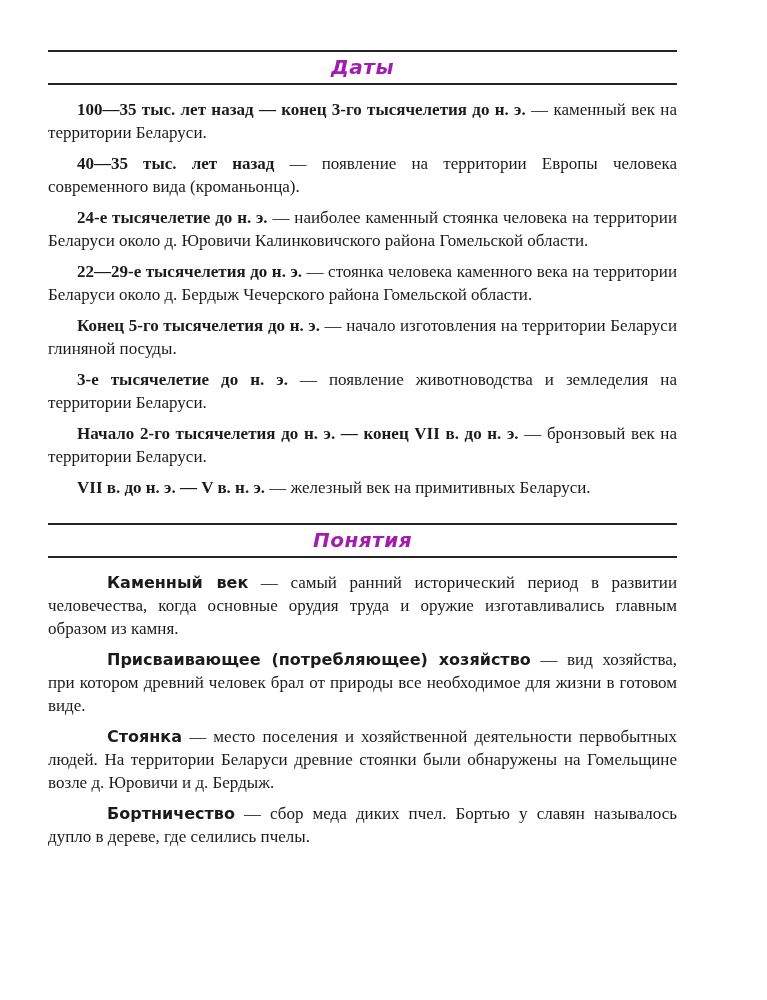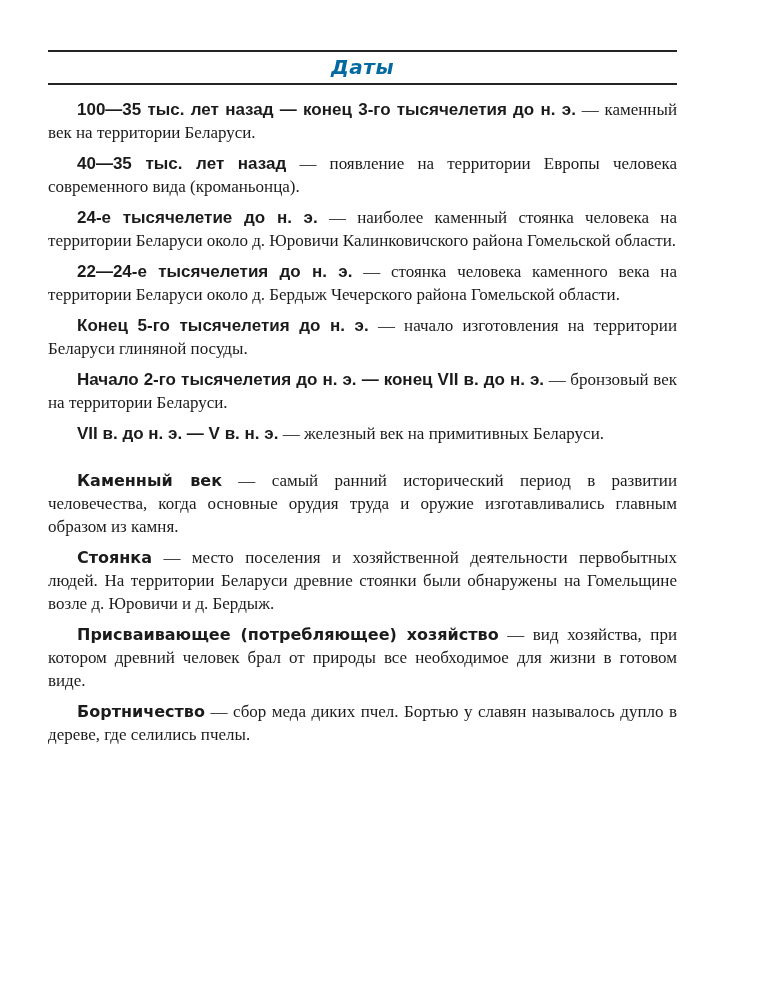--- a/index.html
+++ b/index.html
@@ -25,60 +25,65 @@
     margin: 0 0 13px 0;
   }
   .sec-title {
     margin: 0;
     font-family: "DejaVu Sans", sans-serif;
     font-style: italic;
     font-weight: 600;
     font-size: 20px;
     line-height: 24px;
     letter-spacing: 0.5px;
-    color: #0369a1;
+    color: #a21caf;
   }
   .sec-concepts { margin-top: 24px; }
   .entry {
     margin: 0 0 8px 0;
     text-align: justify;
     text-indent: 29px;
     font-size: 17px;
     line-height: 23px;
   }
   .entry:last-child { margin-bottom: 0; }
   .sec-dates .term {
     font-weight: bold;
-    font-family: Liberation Sans, sans-serif;
+    font-family: Liberation Serif, serif;
   }
   .sec-concepts .term {
     font-weight: bold;
     font-family: "DejaVu Sans", sans-serif;
     font-size: 16px;
+    margin-left: 30px;
   }
   .def { font-weight: normal; }
 </style>
 </head>
 <body>
 
 <div class="page">
 
   <section class="sec sec-dates">
     <div class="sec-header">
       <h2 class="sec-title">Даты</h2>
     </div>
     <p class="entry"><b class="term">100—35 тыс. лет назад — конец 3-го тысячелетия до н. э.</b><span class="def"> — каменный век на территории Беларуси.</span></p>
     <p class="entry"><b class="term">40—35 тыс. лет назад</b><span class="def"> — появление на территории Европы человека современного вида (кроманьонца).</span></p>
     <p class="entry"><b class="term">24-е тысячелетие до н. э.</b><span class="def"> — наиболее каменный стоянка человека на территории Беларуси около д. Юровичи Калинковичского района Гомельской области.</span></p>
-    <p class="entry"><b class="term">22—24-е тысячелетия до н. э.</b><span class="def"> — стоянка человека каменного века на территории Беларуси около д. Бердыж Чечерского района Гомельской области.</span></p>
+    <p class="entry"><b class="term">22—29-е тысячелетия до н. э.</b><span class="def"> — стоянка человека каменного века на территории Беларуси около д. Бердыж Чечерского района Гомельской области.</span></p>
     <p class="entry"><b class="term">Конец 5-го тысячелетия до н. э.</b><span class="def"> — начало изготовления на территории Беларуси глиняной посуды.</span></p>
+    <p class="entry"><b class="term">3-е тысячелетие до н. э.</b><span class="def"> — появление животноводства и земледелия на территории Беларуси.</span></p>
     <p class="entry"><b class="term">Начало 2-го тысячелетия до н. э. — конец VII в. до н. э.</b><span class="def"> — бронзовый век на территории Беларуси.</span></p>
     <p class="entry"><b class="term">VII в. до н. э. — V в. н. э.</b><span class="def"> — железный век на примитивных Беларуси.</span></p>
   </section>
 
   <section class="sec sec-concepts">
+    <div class="sec-header">
+      <h2 class="sec-title">Понятия</h2>
+    </div>
     <p class="entry"><b class="term">Каменный век</b><span class="def"> — самый ранний исторический период в развитии человечества, когда основные орудия труда и оружие изготавливались главным образом из камня.</span></p>
+    <p class="entry"><b class="term">Присваивающее (потребляющее) хозяйство</b><span class="def"> — вид хозяйства, при котором древний человек брал от природы все необходимое для жизни в готовом виде.</span></p>
     <p class="entry"><b class="term">Стоянка</b><span class="def"> — место поселения и хозяйственной деятельности первобытных людей. На территории Беларуси древние стоянки были обнаружены на Гомельщине возле д. Юровичи и д. Бердыж.</span></p>
-    <p class="entry"><b class="term">Присваивающее (потребляющее) хозяйство</b><span class="def"> — вид хозяйства, при котором древний человек брал от природы все необходимое для жизни в готовом виде.</span></p>
     <p class="entry"><b class="term">Бортничество</b><span class="def"> — сбор меда диких пчел. Бортью у славян называлось дупло в дереве, где селились пчелы.</span></p>
   </section>
 
 </div>
 
 </body></html>

